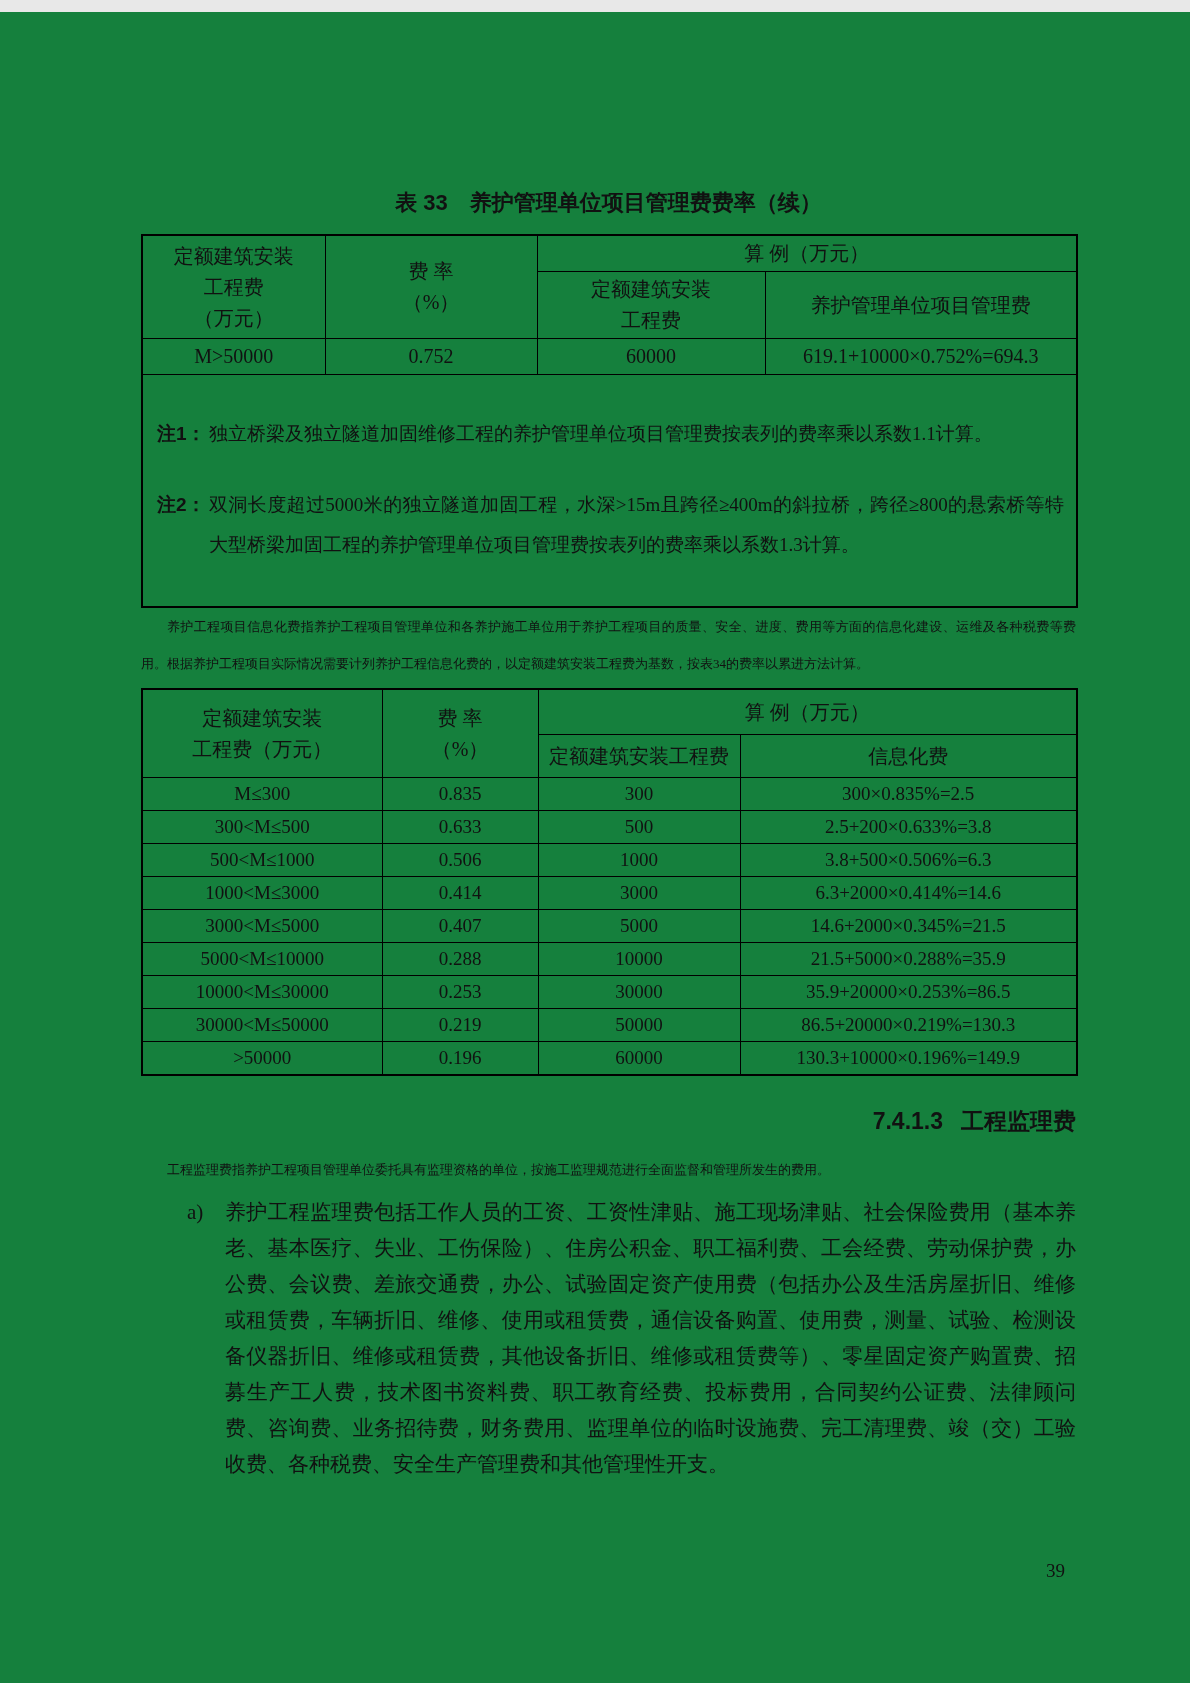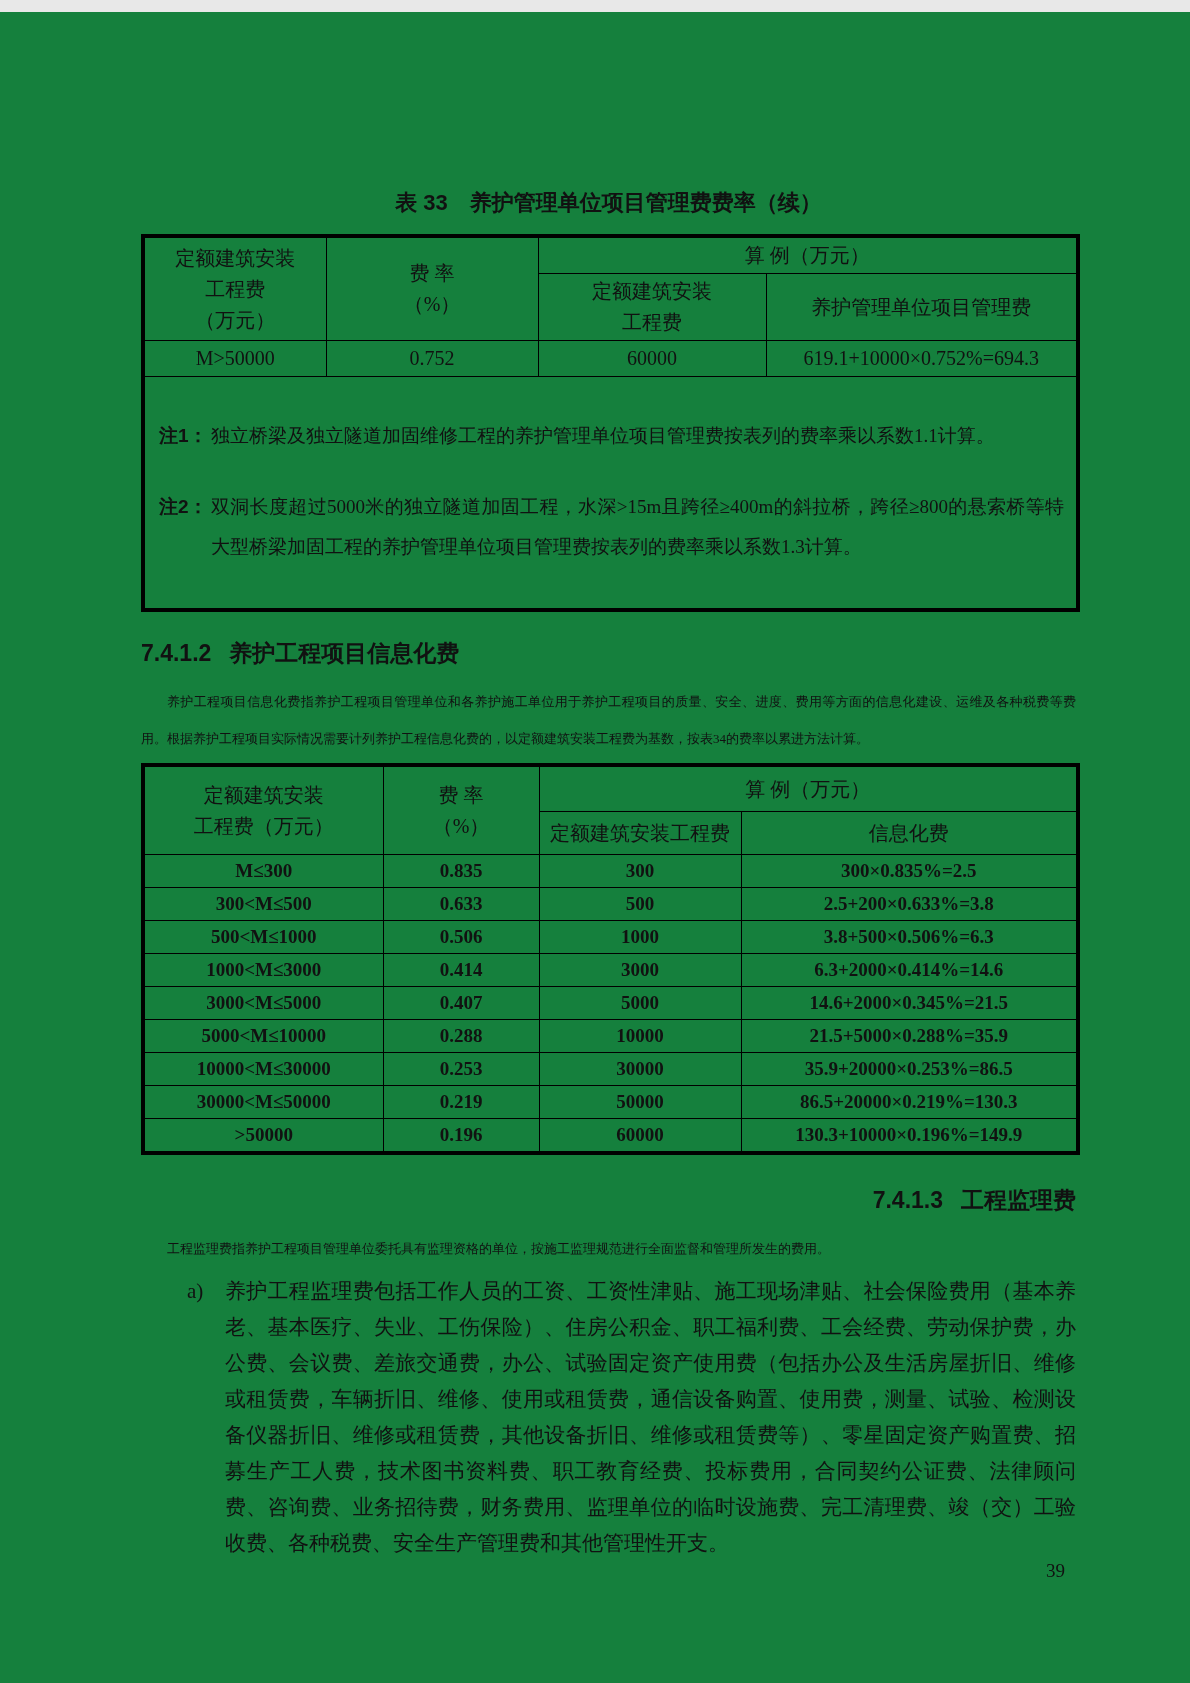--- a/index.html
+++ b/index.html
@@ -33,21 +33,21 @@
   table.doc td, table.doc th {
     border:1px solid #000;
     text-align:center;
     vertical-align:middle;
     font-size:20px;
     font-weight:normal;
     padding:2px 4px;
     white-space:pre-line;
     line-height:1.55;
   }
-  table.doc { border:4px solid #000000; }
+  table.doc { border:2px solid #000000; }
   table.doc33 td, table.doc33 th { height:auto; }
   .notes-cell {
     text-align:left !important;
     padding:8px 12px 10px 14px !important;
   }
   .note-line { display:flex; font-size:19px; line-height:40px; }
   .note-label {
     font-family:"Liberation Sans","DejaVu Sans",sans-serif;
     font-weight:bold;
     flex:0 0 52px;
@@ -74,21 +74,21 @@
     line-height:36px;
     margin:4px 0 6px 0;
   }
   .list-label { flex:0 0 38px; margin-left:46px; }
   .list-text { flex:1; text-align:justify; }
   .page-number {
     position:absolute;
     top:1548px; right:125px;
     font-size:19px;
   }
-  table.doc34 td { font-size:19px; height:30px; padding:1px 4px;font-weight:bold; }
+  table.doc34 td { font-size:19px; height:30px; padding:1px 4px; }
   table.doc34 th { font-size:20px; }
   .h-group { height:40px;border-radius:17px; }
   .h-sub33 { height:84px; }
   .h-sub34 { height:38px; }
   .h-col33 { }
   .row-data33 td { height:42px; }
 </style>
 </head>
 <body>
 
@@ -132,23 +132,20 @@
             </div>
             <div class="note-line">
               <span class="note-label">注2：</span>
               <span class="note-text">双洞长度超过5000米的独立隧道加固工程，水深&gt;15m且跨径≥400m的斜拉桥，跨径≥800的悬索桥等特大型桥梁加固工程的养护管理单位项目管理费按表列的费率乘以系数1.3计算。</span>
             </div>
           </td>
         </tr>
       </tbody>
     </table>
 
-    <div class="sec-heading">
-      <span class="sec-num">7.4.1.2</span><span>养护工程项目信息化费</span>
-    </div>
     <p class="para">养护工程项目信息化费指养护工程项目管理单位和各养护施工单位用于养护工程项目的质量、安全、进度、费用等方面的信息化建设、运维及各种税费等费用。根据养护工程项目实际情况需要计列养护工程信息化费的，以定额建筑安装工程费为基数，按表34的费率以累进方法计算。</p>
 
 
     <table class="doc doc34">
       <colgroup>
         <col style="width:240px">
           <col style="width:156px">
           <col style="width:202px">
           <col style="width:337px">
       </colgroup>

